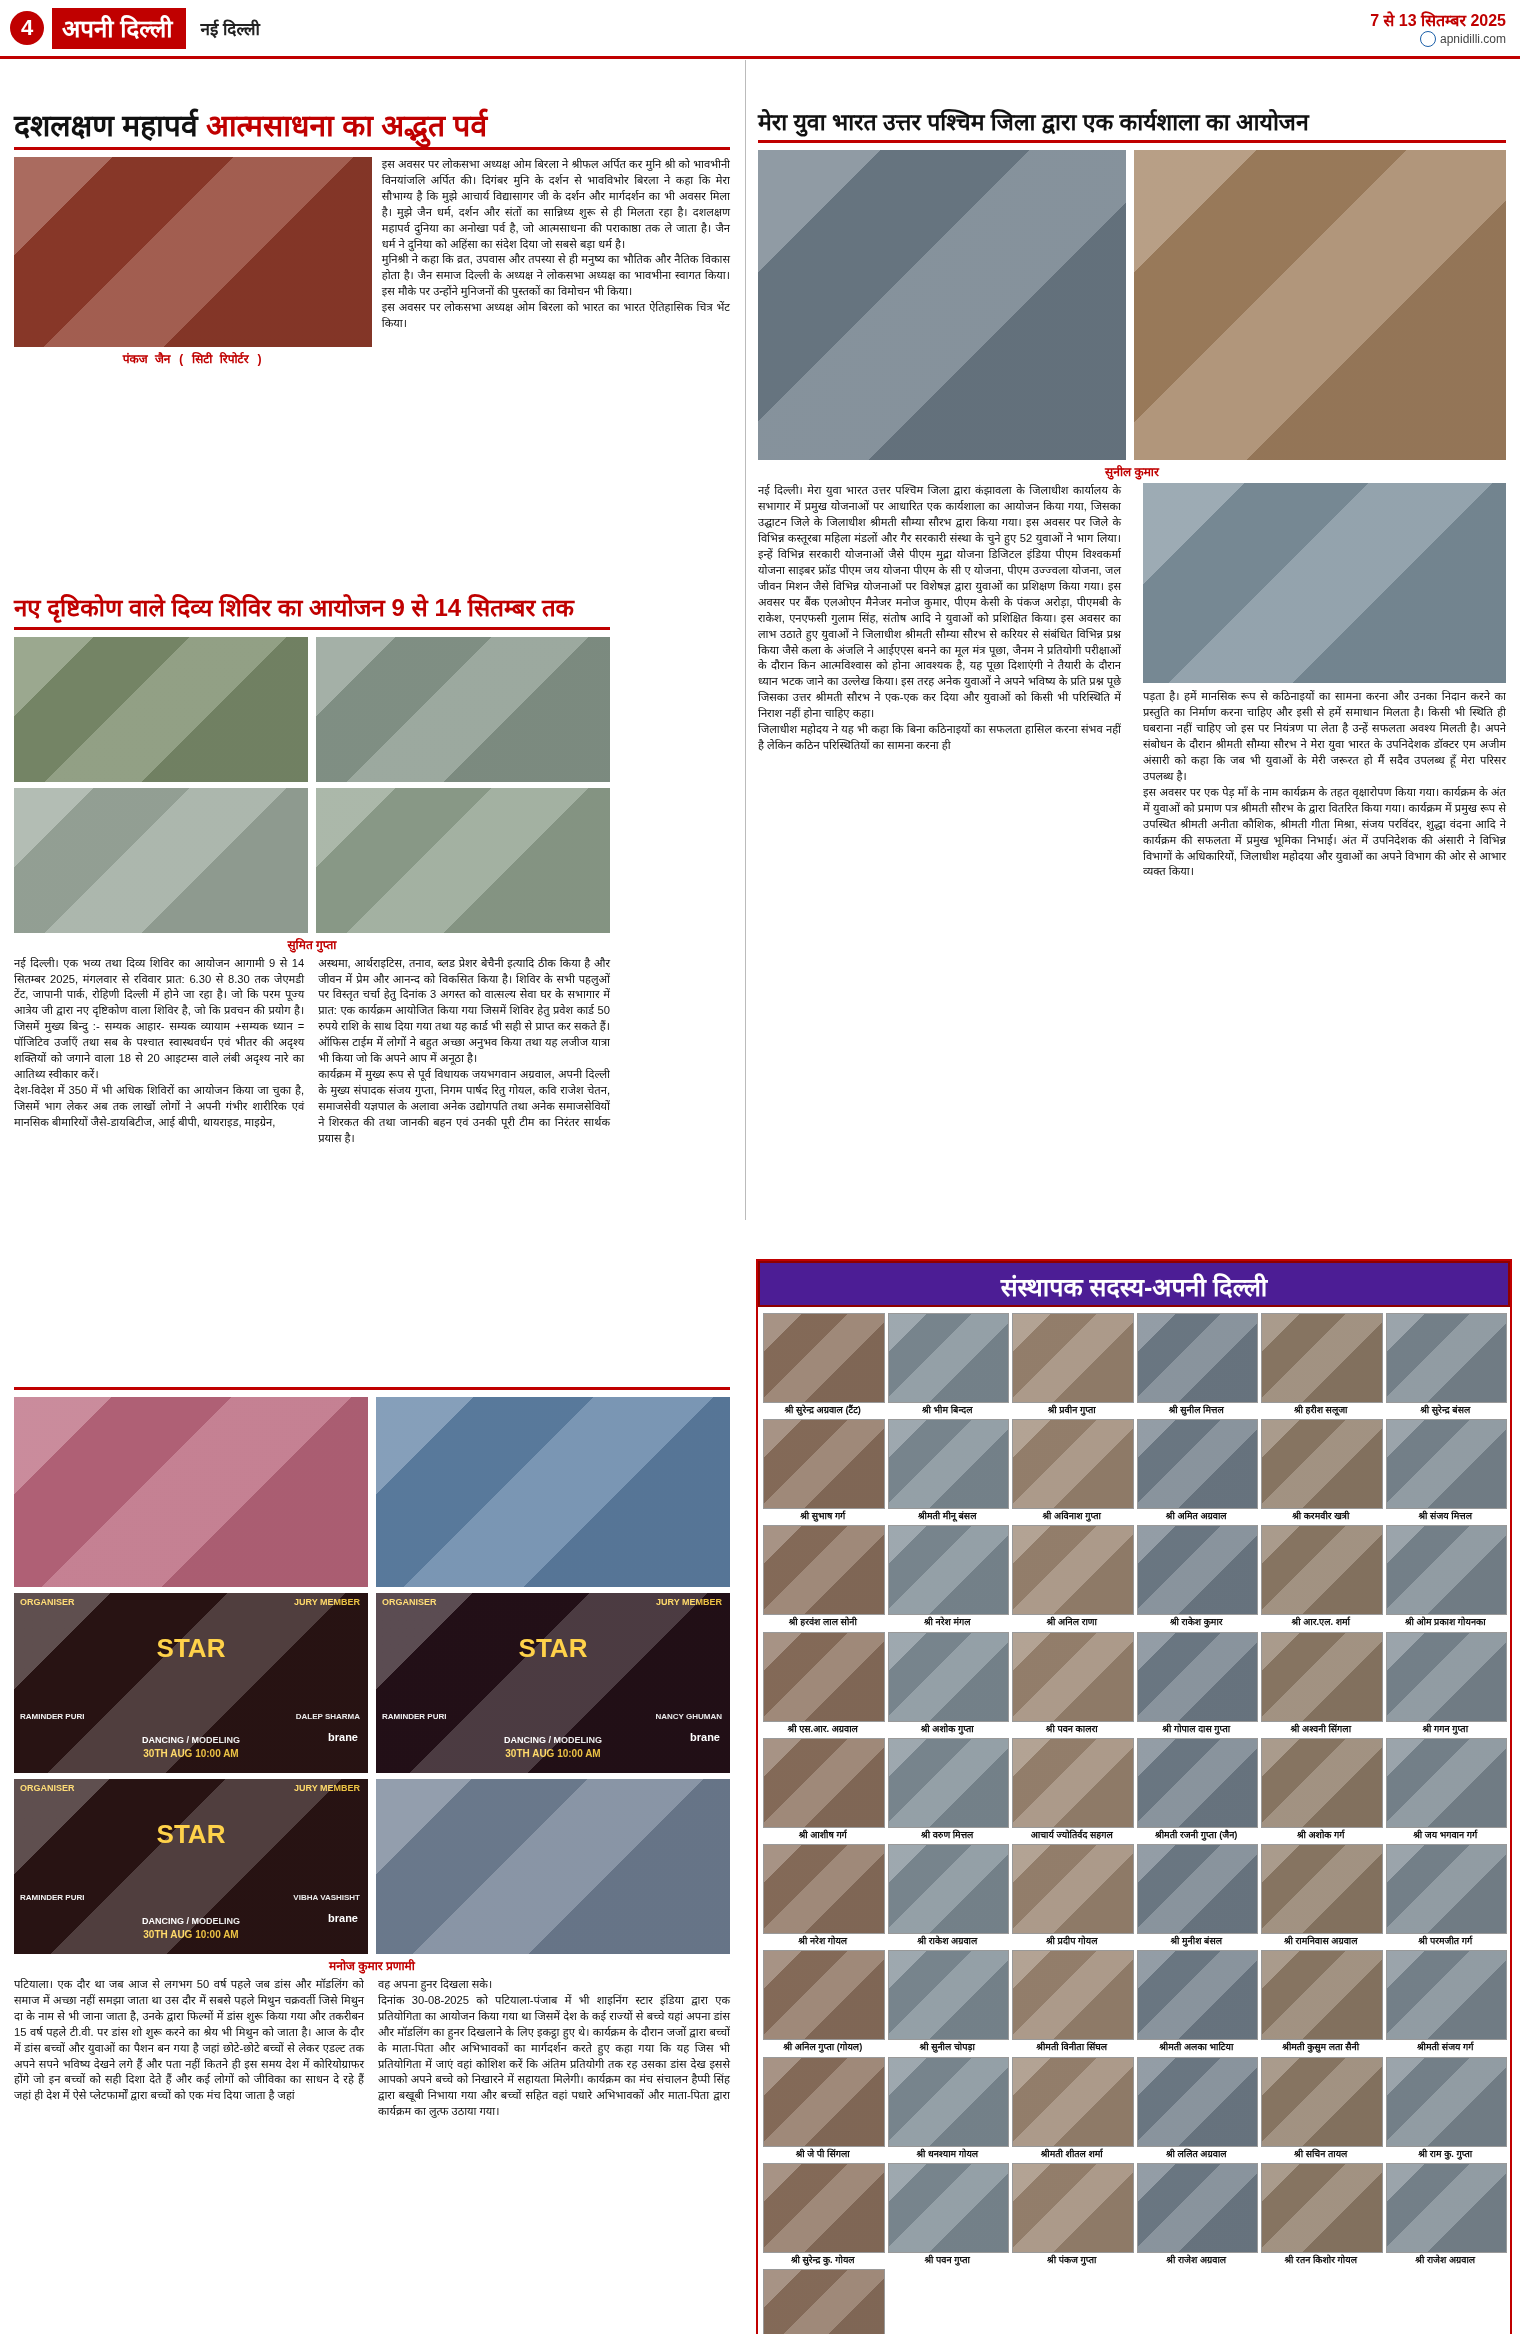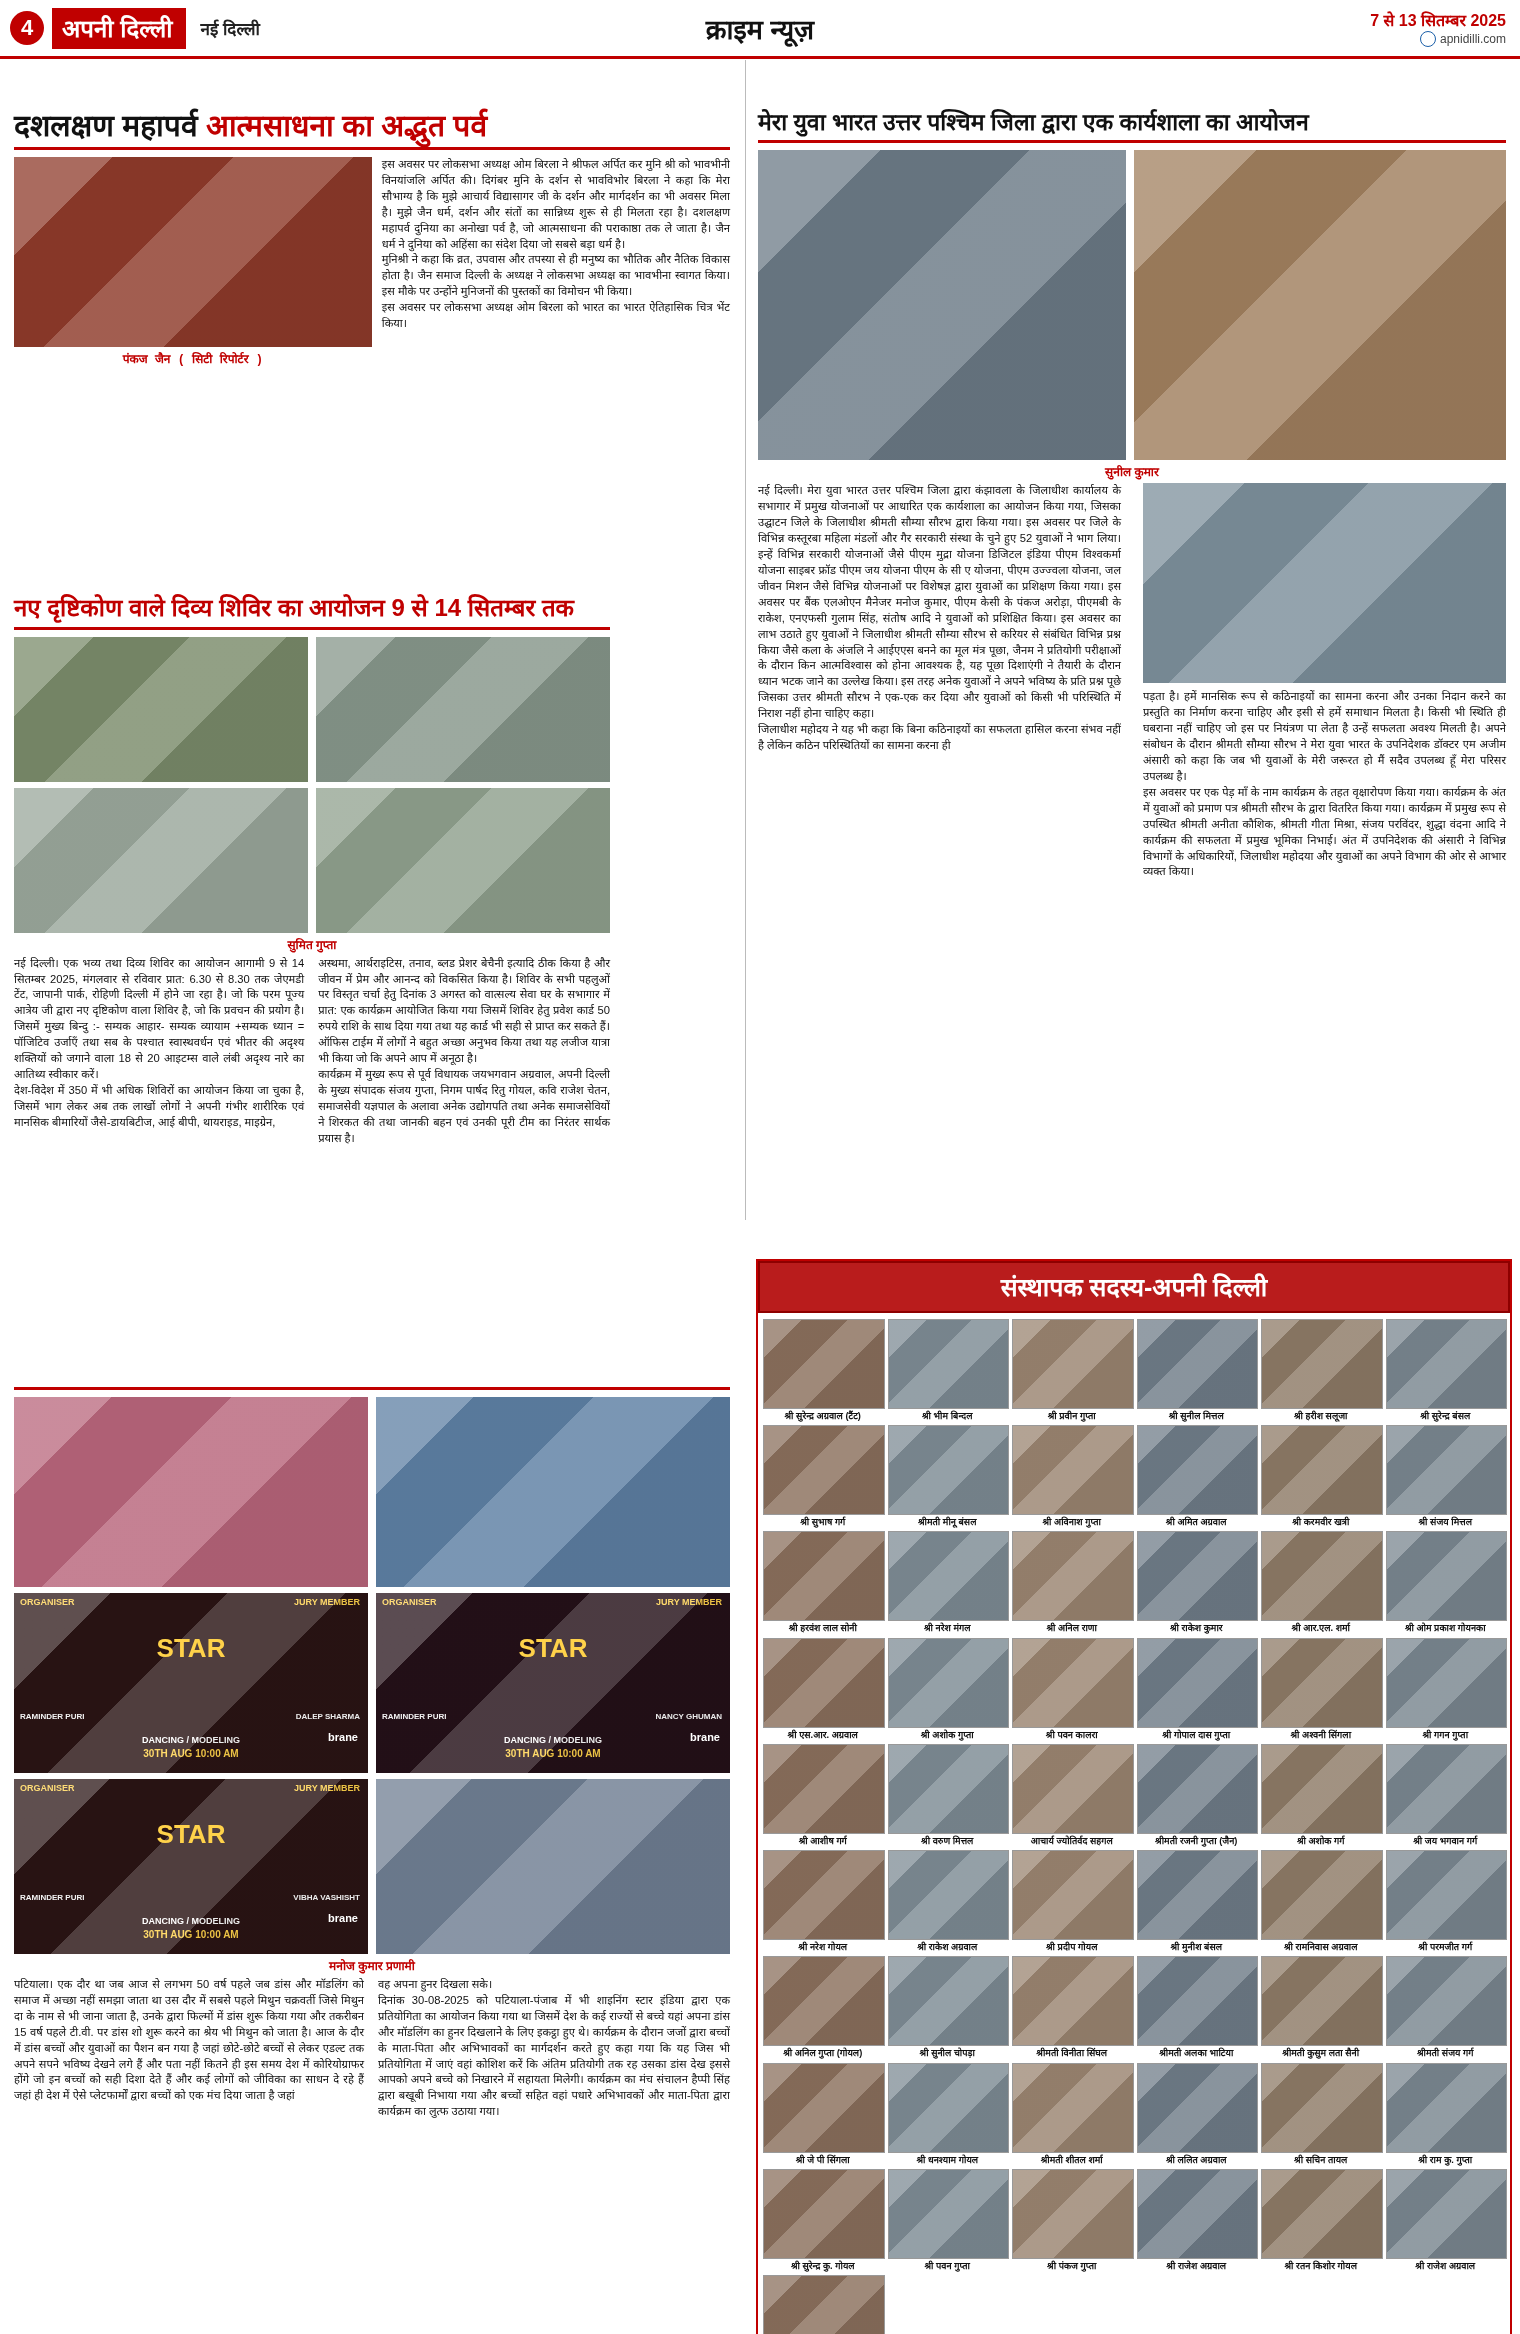--- a/index.html
+++ b/index.html
@@ -21,39 +21,38 @@
   .ph{background:#b9c4cc;position:relative;overflow:hidden;}
   .ph::after{content:"";position:absolute;inset:0;background:
      linear-gradient(135deg, rgba(255,255,255,.25) 0 18%, rgba(0,0,0,.05) 18% 40%, rgba(255,255,255,.18) 40% 62%, rgba(0,0,0,.08) 62% 100%);}
   
   .zone{position:absolute;margin-top:47px;}
   
   .hdl{font-weight:bold;color:#111;}
   .hdl .red{color:#c00000;}
   .banner{background:#c00000;color:#fff;font-weight:bold;display:flex;align-items:center;justify-content:center;}
   
-  .founders-title{background:#b91c1c;color:#fff;font-weight:bold;font-size:25px;text-align:center;padding:6px 0 8px;border:2px solid #8e0000;}
+  .founders-title{background:#4c1d95;color:#fff;font-weight:bold;font-size:25px;text-align:center;padding:6px 0 2px;border:2px solid #8e0000;}
   .fgrid{display:grid;grid-template-columns:repeat(6,1fr);gap:4px 5px;padding:6px 5px;}
   .fcell{text-align:center;}
   .fphoto{width:100%;height:88px;border:1px solid #999;}
   .fname{font-size:9.3px;font-weight:bold;color:#111;margin-top:2px;line-height:1.1;}
   .vline{position:absolute;width:1px;background:#bbb;}
 </style>
 </head>
 <body>
 
 <div class="page">
 
   <div class="masthead">
     <div class="mh-left">
       <div class="pagenum">4</div>
       <div class="brand">अपनी दिल्ली</div>
       <div class="city">नई दिल्ली</div>
     </div>
-    <div class="mh-center">क्राइम न्यूज़</div>
     <div class="mh-right">
       <div class="mh-date">7 से 13 सितम्बर 2025</div>
       <div class="mh-site">
         <span class="globe"></span>
         <span>apnidilli.com</span>
       </div>
     </div>
   </div>
 
   <div class="vline" style="left:745px;top:60px;height:1160px;"></div>

